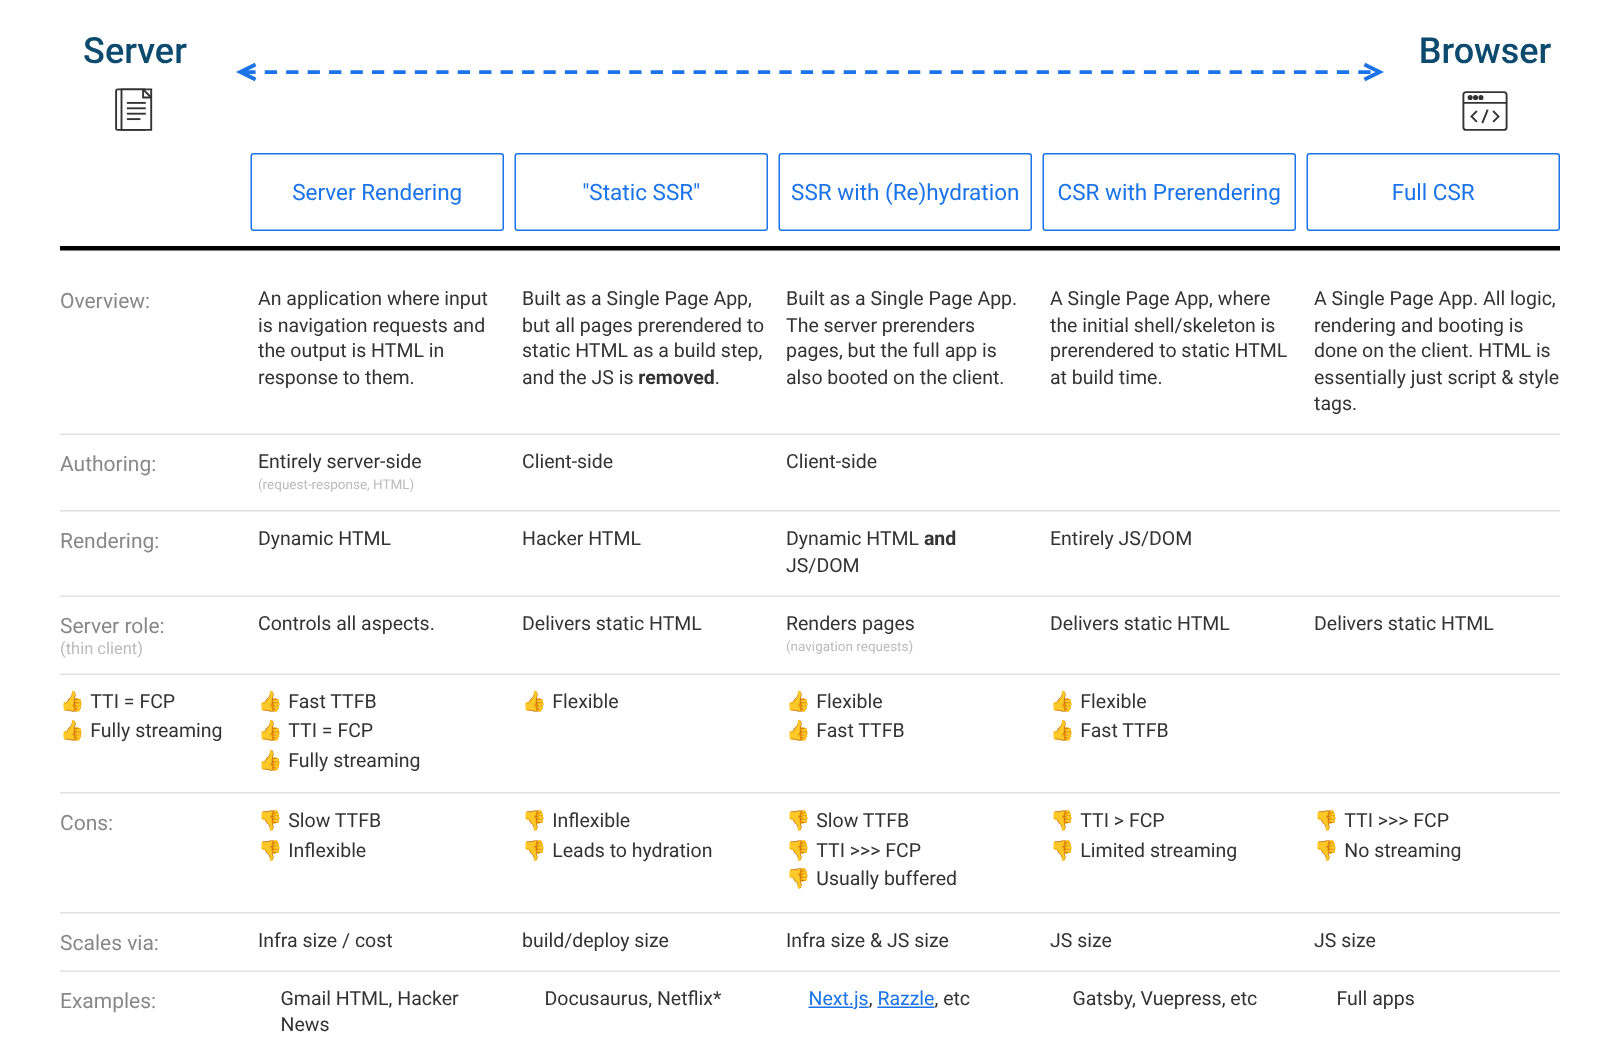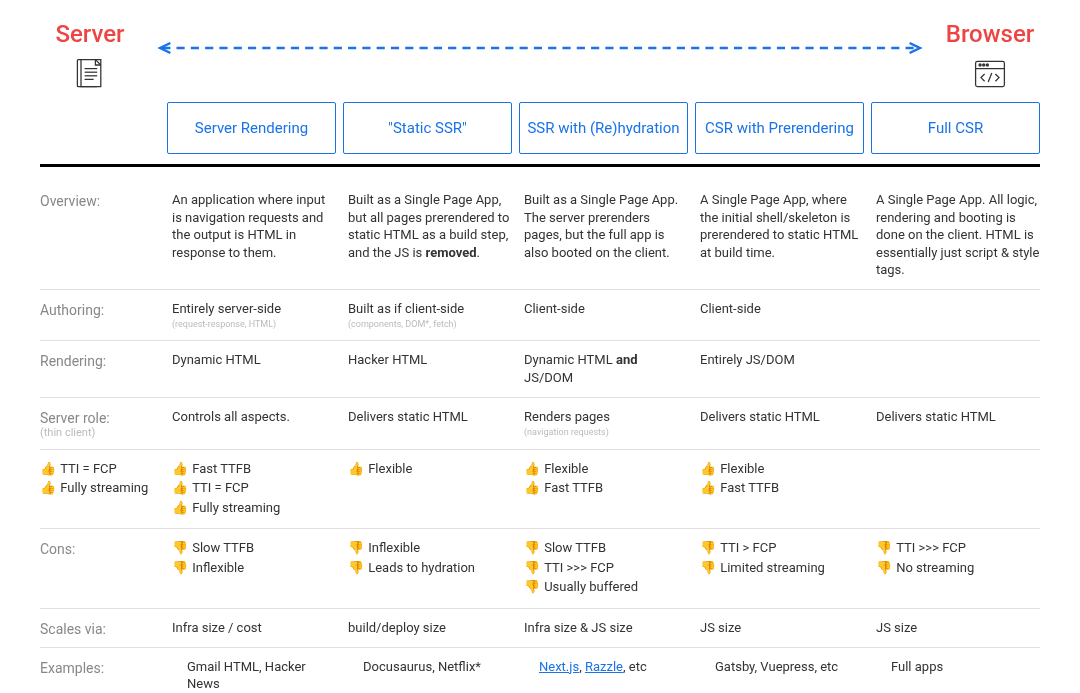--- a/index.html
+++ b/index.html
@@ -19,21 +19,21 @@
     margin-bottom: 10px;
   }
   .endpoint {
     display: flex;
     flex-direction: column;
     align-items: center;
     min-width: 100px;
   }
   .endpoint-label {
     font-size: 24px;
-    color: #ef4444;
+    color: #0c4a6e;
     font-weight: 500;
     margin-bottom: 8px;
   }
   .endpoint-icon {
     width: 36px; height: 36px;
     stroke: #333; fill: none; stroke-width: 1.4;
   }
   .dashed-line {
     flex: 1;
     position: relative;
@@ -170,21 +170,20 @@
       <div class="cell">
         <div class="overview-cell">A Single Page App, where the initial shell/skeleton is prerendered to static HTML at build time.</div>
       </div>
       <div class="cell">
         <div class="overview-cell">A Single Page App. All logic, rendering and booting is done on the client. HTML is essentially just script &amp; style tags.</div>
       </div>
     </div>
     <div class="row">
       <div class="row-label ml-label">Authoring:</div>
       <div class="cell">Entirely server-side<span class="sub">(request-response, HTML)</span></div>
-      <div class="cell">Built as if client-side<span class="sub">(components, DOM*, fetch)</span></div>
       <div class="cell">Client-side</div>
       <div class="cell">Client-side</div>
     </div>
     <div class="row">
       <div class="row-label ml-label">Rendering:</div>
       <div class="cell">Dynamic HTML</div>
       <div class="cell">Hacker HTML</div>
       <div class="cell">Dynamic HTML <strong>and</strong> JS/DOM</div>
       <div class="cell">Entirely JS/DOM</div>
     </div>

